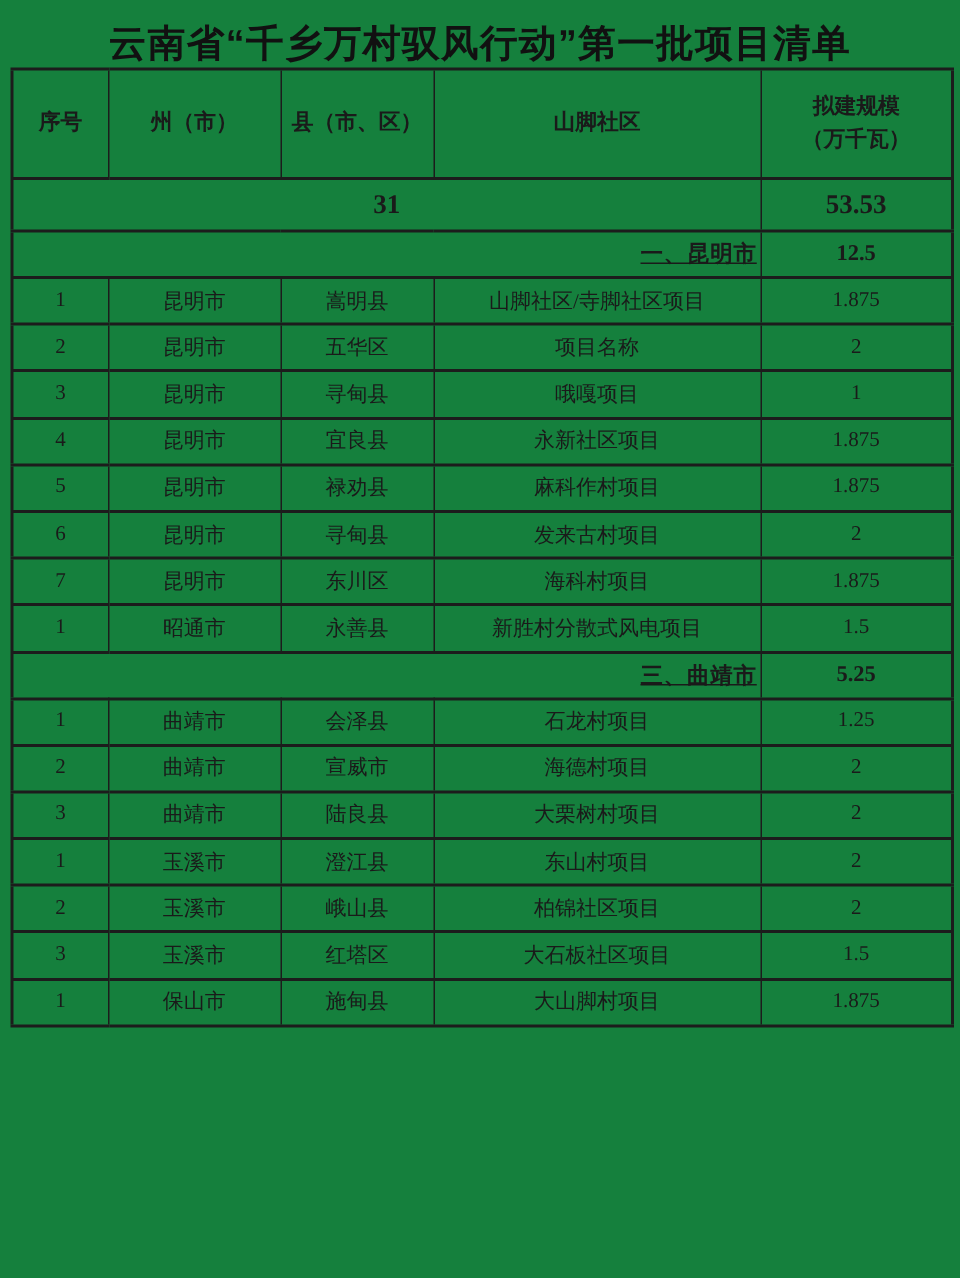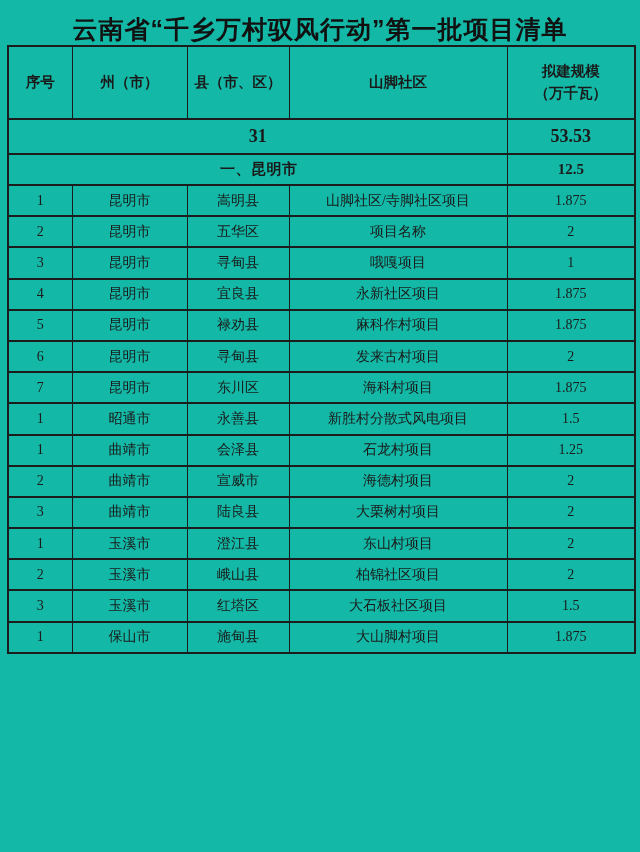--- a/index.html
+++ b/index.html
@@ -6,21 +6,21 @@
     margin: 0;
     padding: 0;
     background: #ffffff;
     width: 640px;
     height: 852px;
     overflow: hidden;
   }
   .page {
     width: 640px;
     height: 852px;
-    background: #14b8a6;
+    background: #15803d;
     color: #1a1a1a;
     font-family: "Liberation Serif", "DejaVu Serif", serif;
     box-sizing: border-box;
   }
   .doc-title {
     font-family: "Liberation Sans", "DejaVu Sans", sans-serif;
     font-weight: bold;
     font-size: 25px;
     letter-spacing: 1px;
     text-align: center;
@@ -61,23 +61,24 @@
     height: 33px;
     font-weight: bold;
     font-size: 18px;
   }
   tr.section-row td {
     height: 29px;
     font-weight: bold;
     font-size: 15px;
   }
   tr.section-row td.section-label-cell {
-    text-align: center;
+    text-align: right;
     padding-left: 4px;
     letter-spacing: 0.5px;
+    text-decoration: underline;
   }
   tr.project-row td {
     height: 29.2px;
     font-weight: normal;
   }
 </style>
 </head>
 <body>
 
 <div class="page">
@@ -159,20 +160,24 @@
           <td>海科村项目</td>
           <td>1.875</td>
         </tr>
         <tr class="project-row">
           <td>1</td>
           <td>昭通市</td>
           <td>永善县</td>
           <td>新胜村分散式风电项目</td>
           <td>1.5</td>
         </tr>
+        <tr class="section-row">
+          <td colspan="4" class="section-label-cell">三、曲靖市</td>
+          <td>5.25</td>
+        </tr>
         <tr class="project-row">
           <td>1</td>
           <td>曲靖市</td>
           <td>会泽县</td>
           <td>石龙村项目</td>
           <td>1.25</td>
         </tr>
         <tr class="project-row">
           <td>2</td>
           <td>曲靖市</td>

